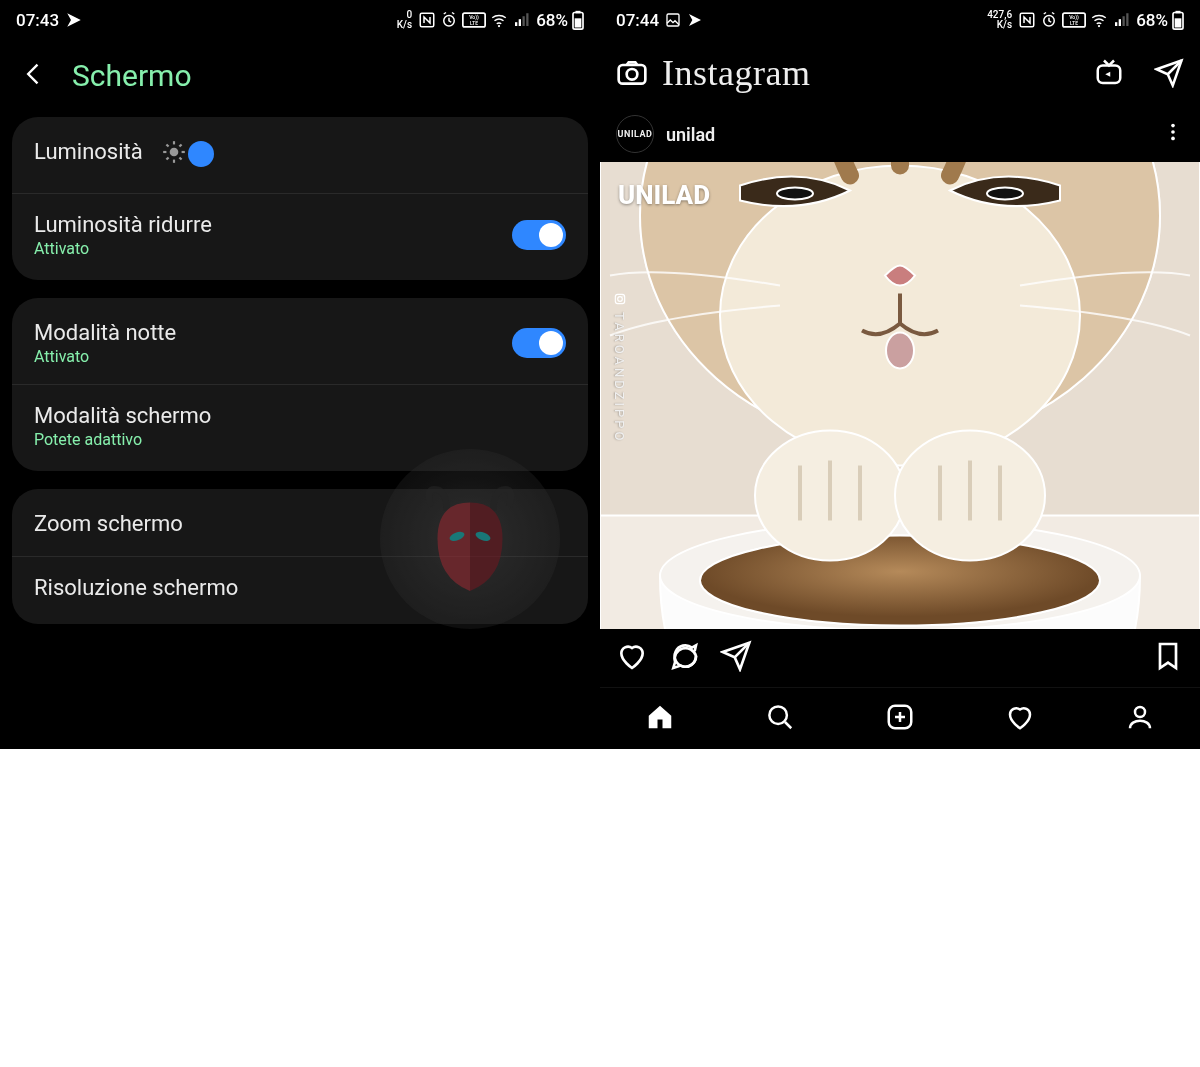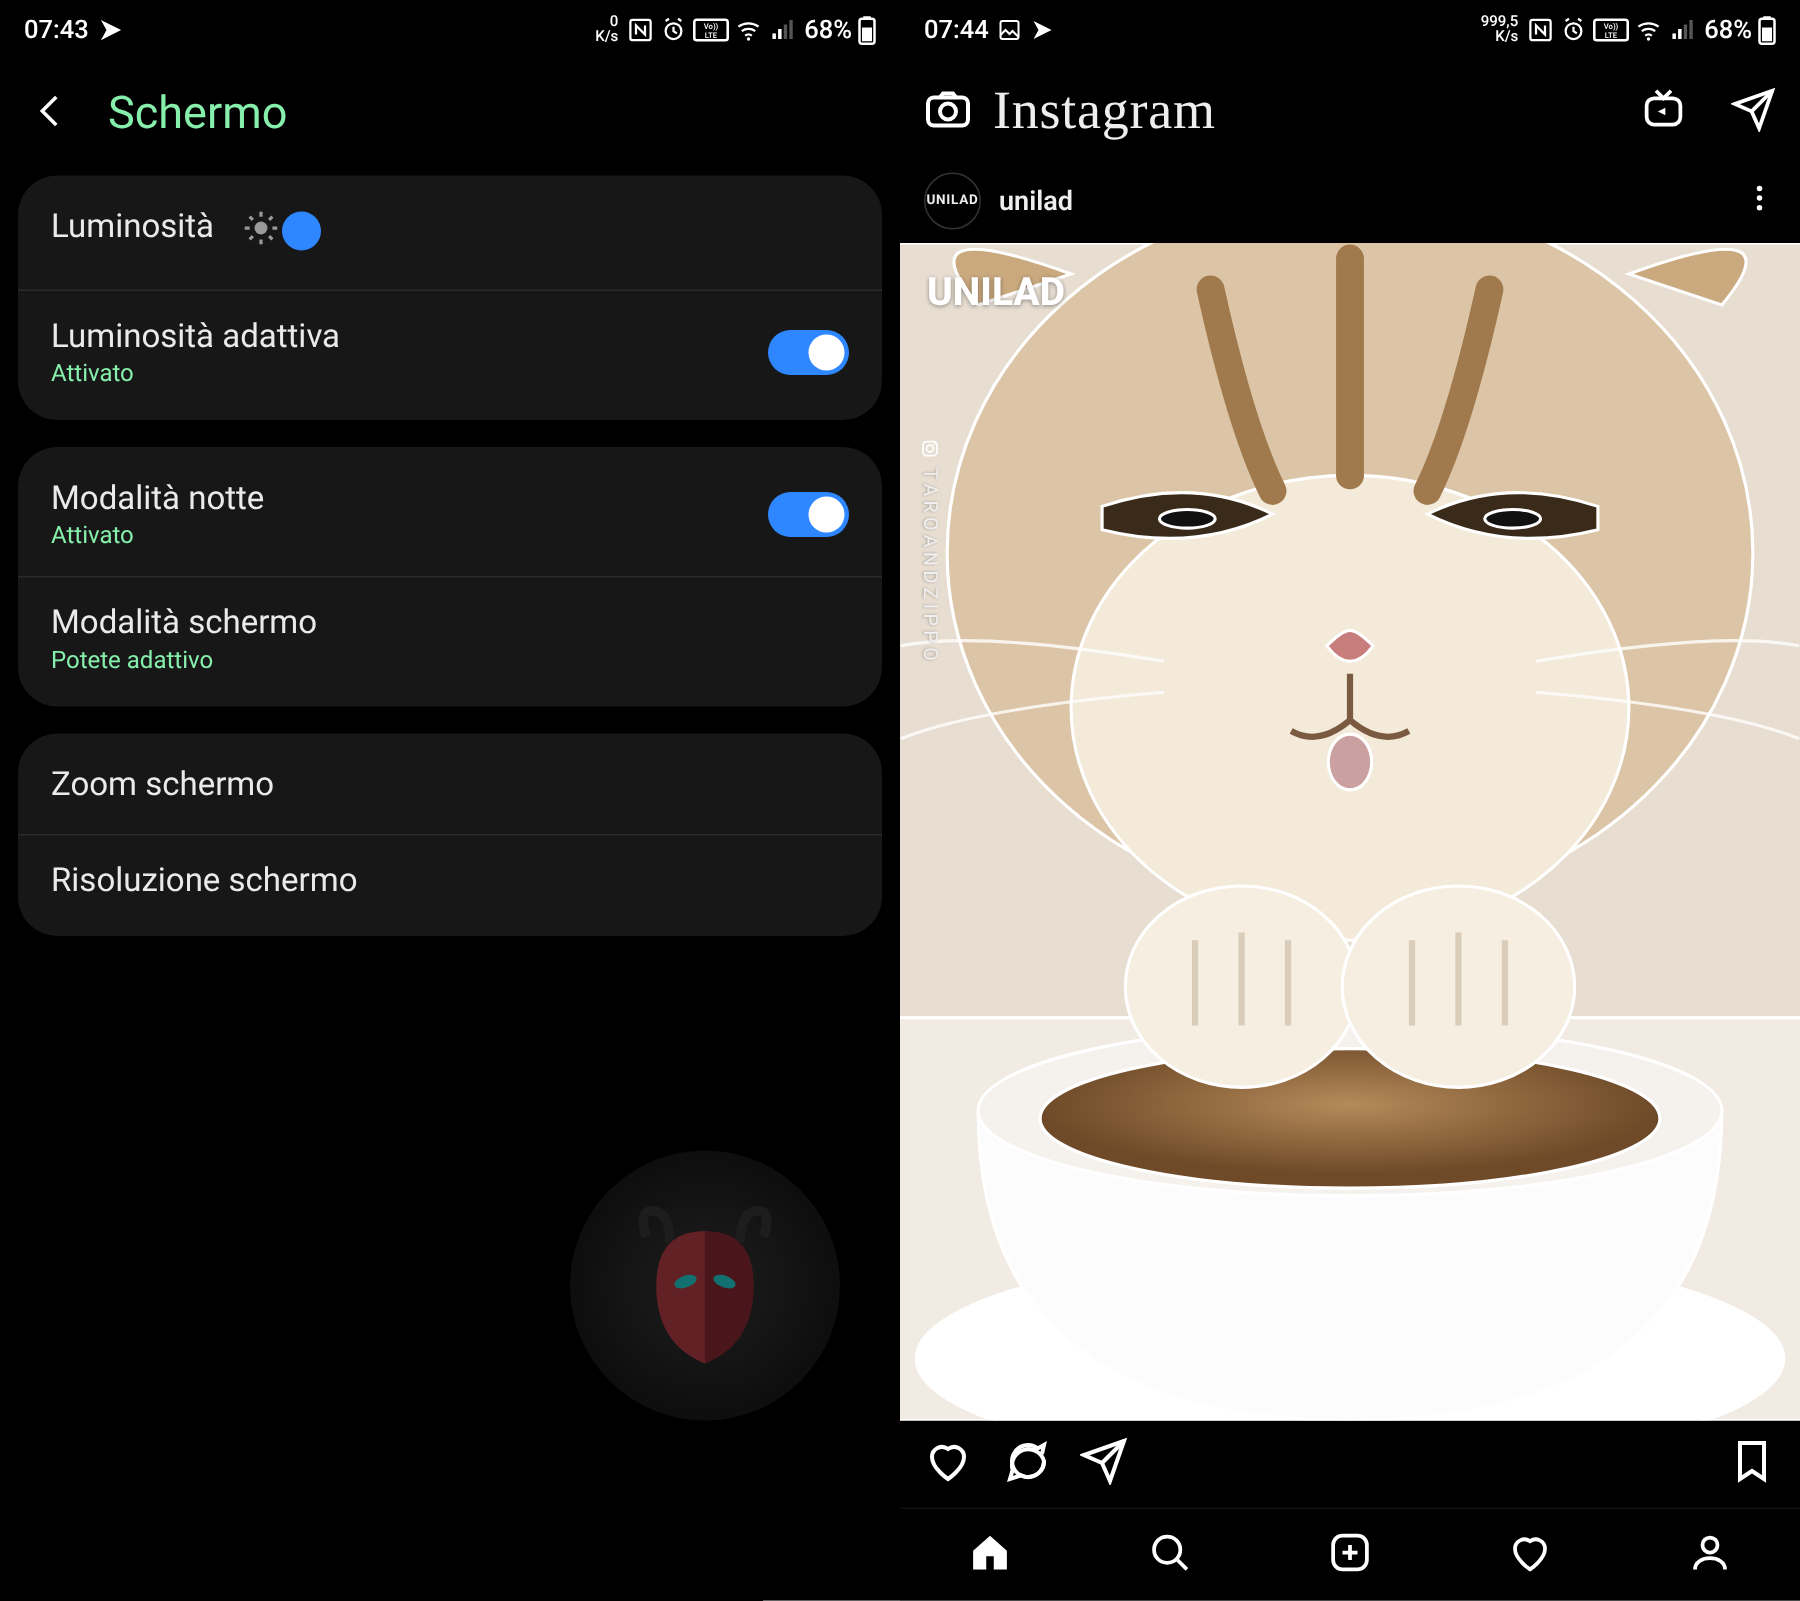--- a/index.html
+++ b/index.html
@@ -6,21 +6,21 @@
   body {
     width: 1200px;
     height: 1067px;
     background: #fff;
     font-family: -apple-system, BlinkMacSystemFont, "Segoe UI", Roboto, sans-serif;
     display: flex;
     overflow: hidden;
   }
   .phone {
     width: 600px;
-    height: 1067px;
+    height: 749px;
     background: #000;
     color: #eee;
     position: relative;
     display: flex;
     flex-direction: column;
   }
   
   .status-bar {
     height: 40px;
     display: flex;
@@ -249,21 +249,21 @@
           <div class="slider-track-bg"></div>
           <div class="slider-track-tail"></div>
           <div class="slider-track-aux"></div>
           <div class="slider-track-fill"></div>
           <div class="slider-thumb"></div>
         </div>
       </div>
     </div>
     <div class="row">
       <div class="row-main">
-        <div class="row-title">Luminosità adattiva</div>
+        <div class="row-title">Luminosità ridurre</div>
         <div class="row-sub">Attivato</div>
       </div>
       <div class="toggle on">
           <div class="knob"></div>
         </div>
     </div>
   </div>
 
   <div class="card">
     <div class="row">
@@ -318,21 +318,21 @@
           </svg>
         </span>
       <span class="sicon">
           <svg viewBox="0 0 24 24" width="16" height="16">
             <path d="M3 3 L21 12 L3 21 L8 12 Z" fill="#fff" stroke="none"></path>
           </svg>
         </span>
     </div>
     <div class="status-right">
       <span class="kbs">
-        <span>999,5</span>
+        <span>427,6</span>
           <span>K/s</span>
       </span>
       <span class="sicon">
           <svg viewBox="0 0 24 24" width="18" height="18">
             <rect x="3" y="3" width="18" height="18" rx="2"></rect>
             <path d="M8 16 V8 L16 16 V8"></path>
           </svg>
         </span>
       <span class="sicon">
           <svg viewBox="0 0 24 24" width="18" height="18">

